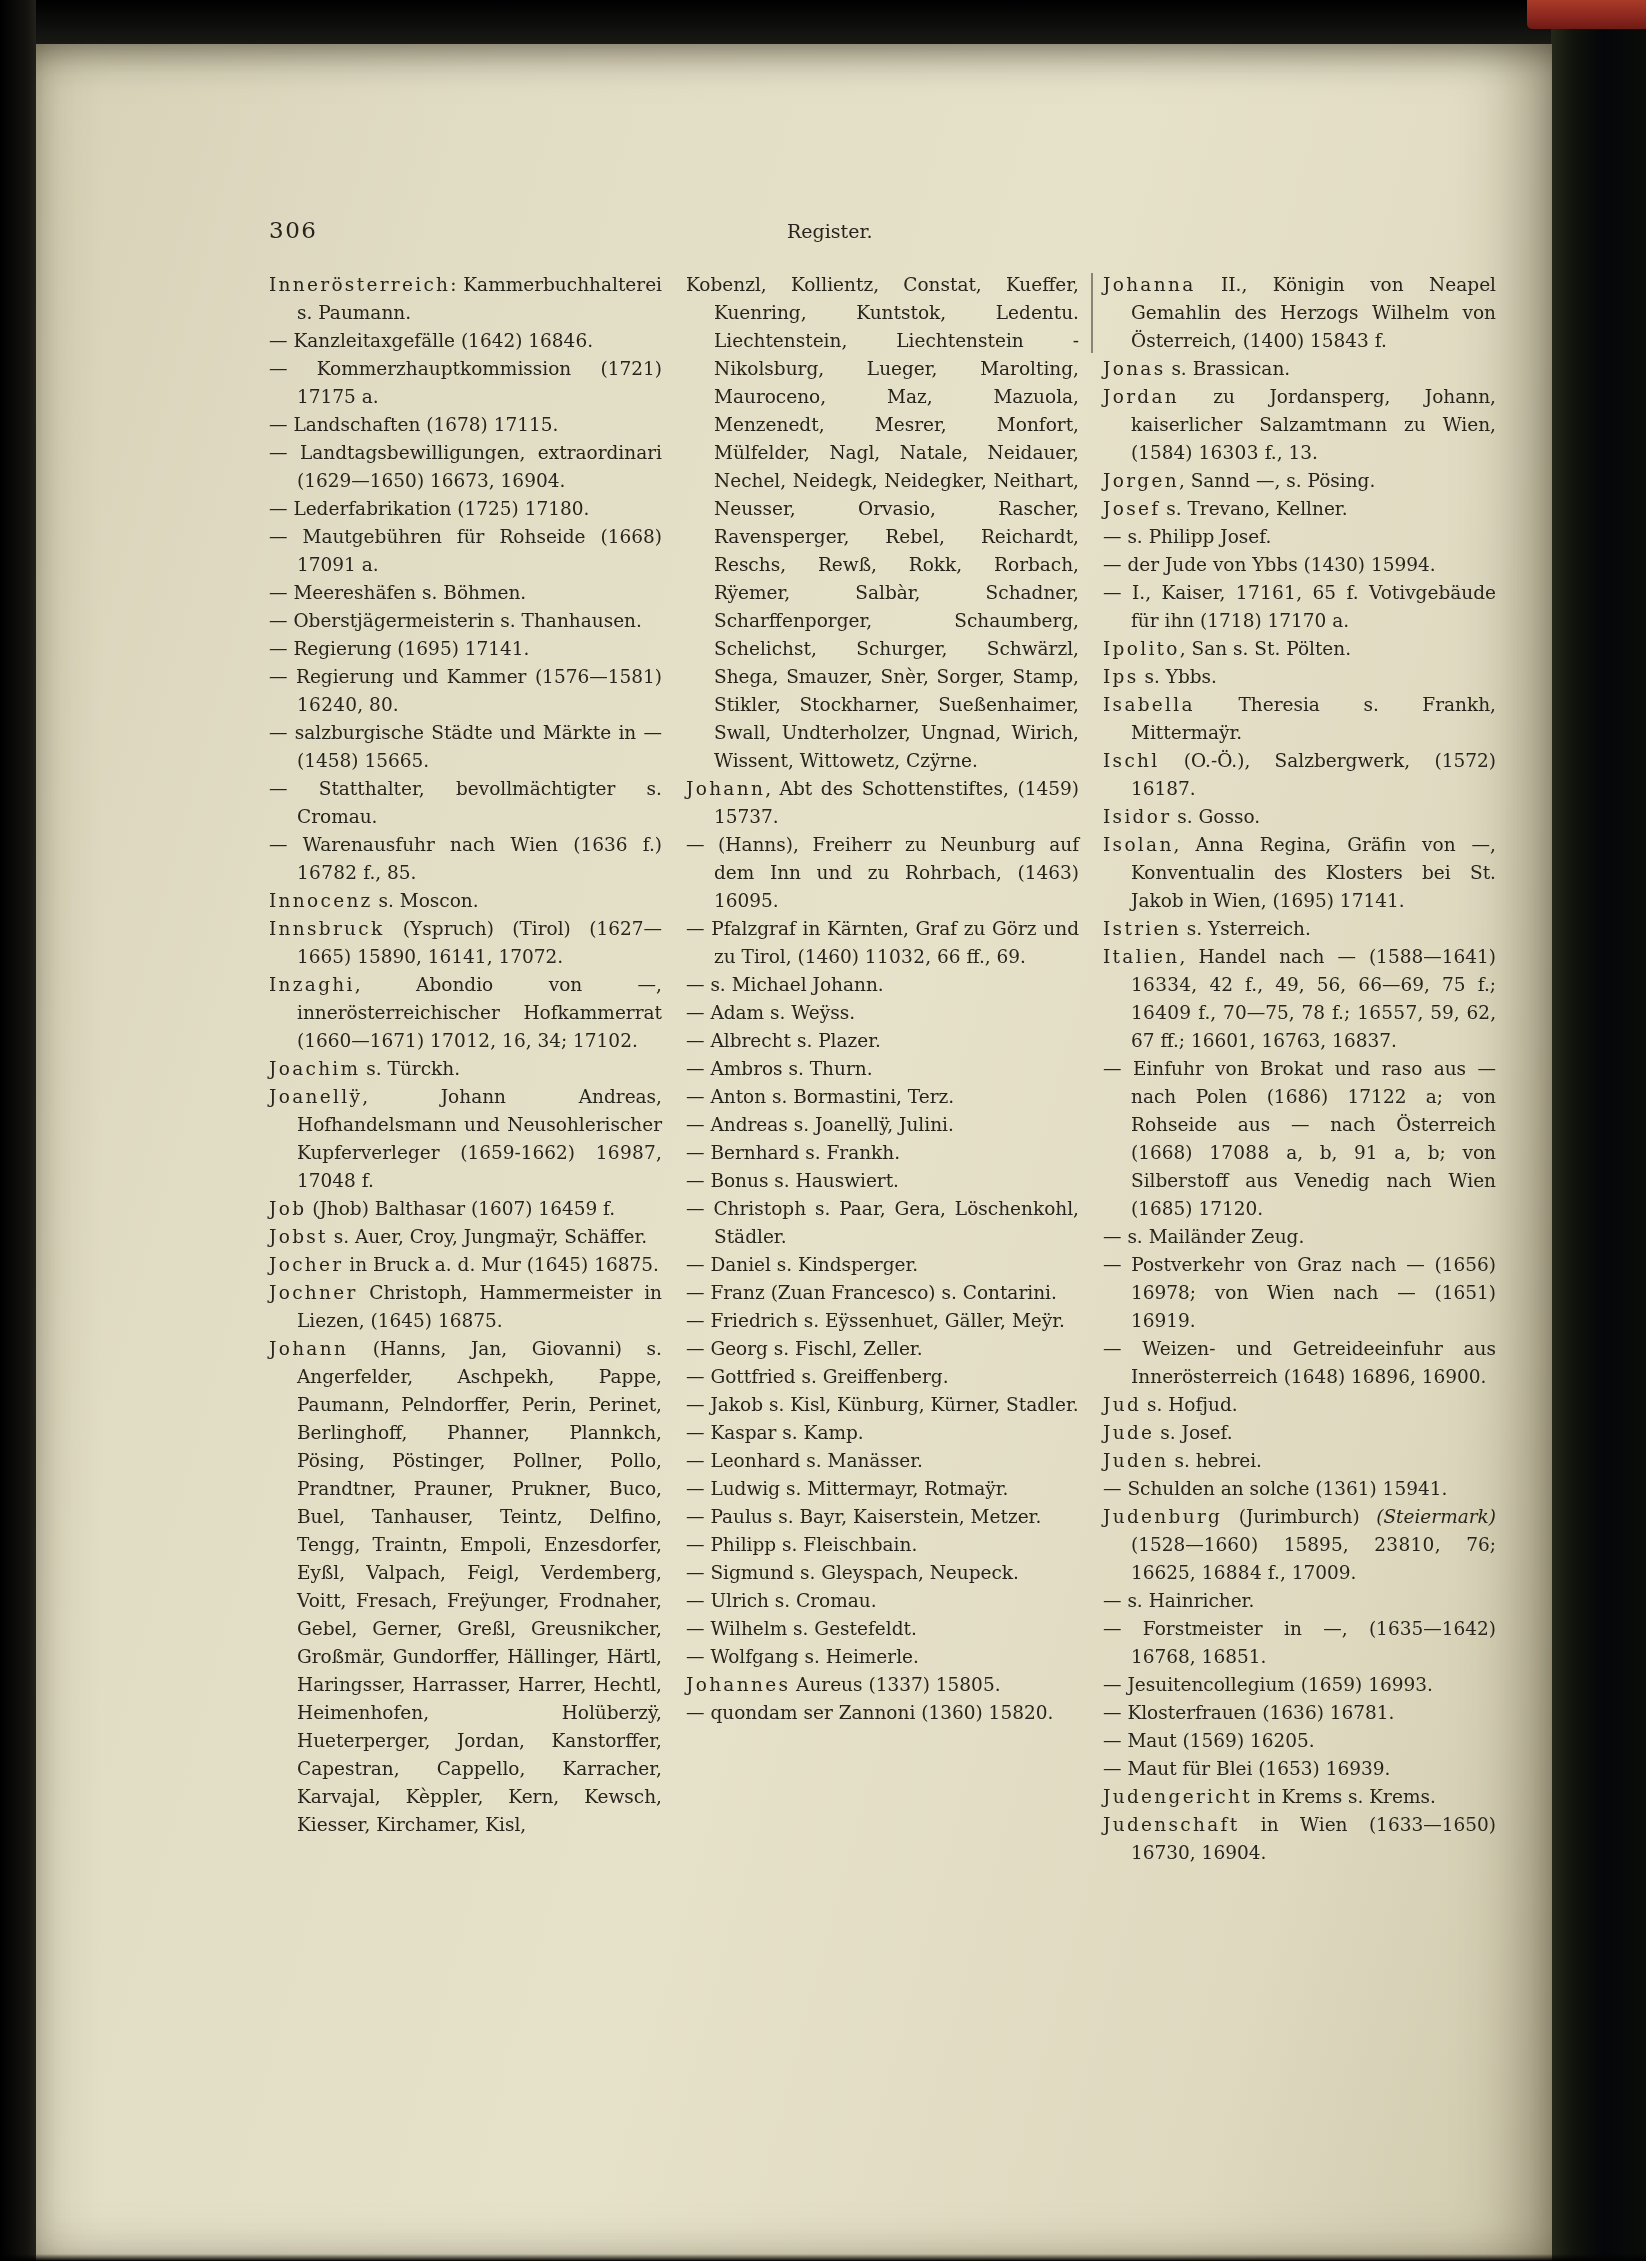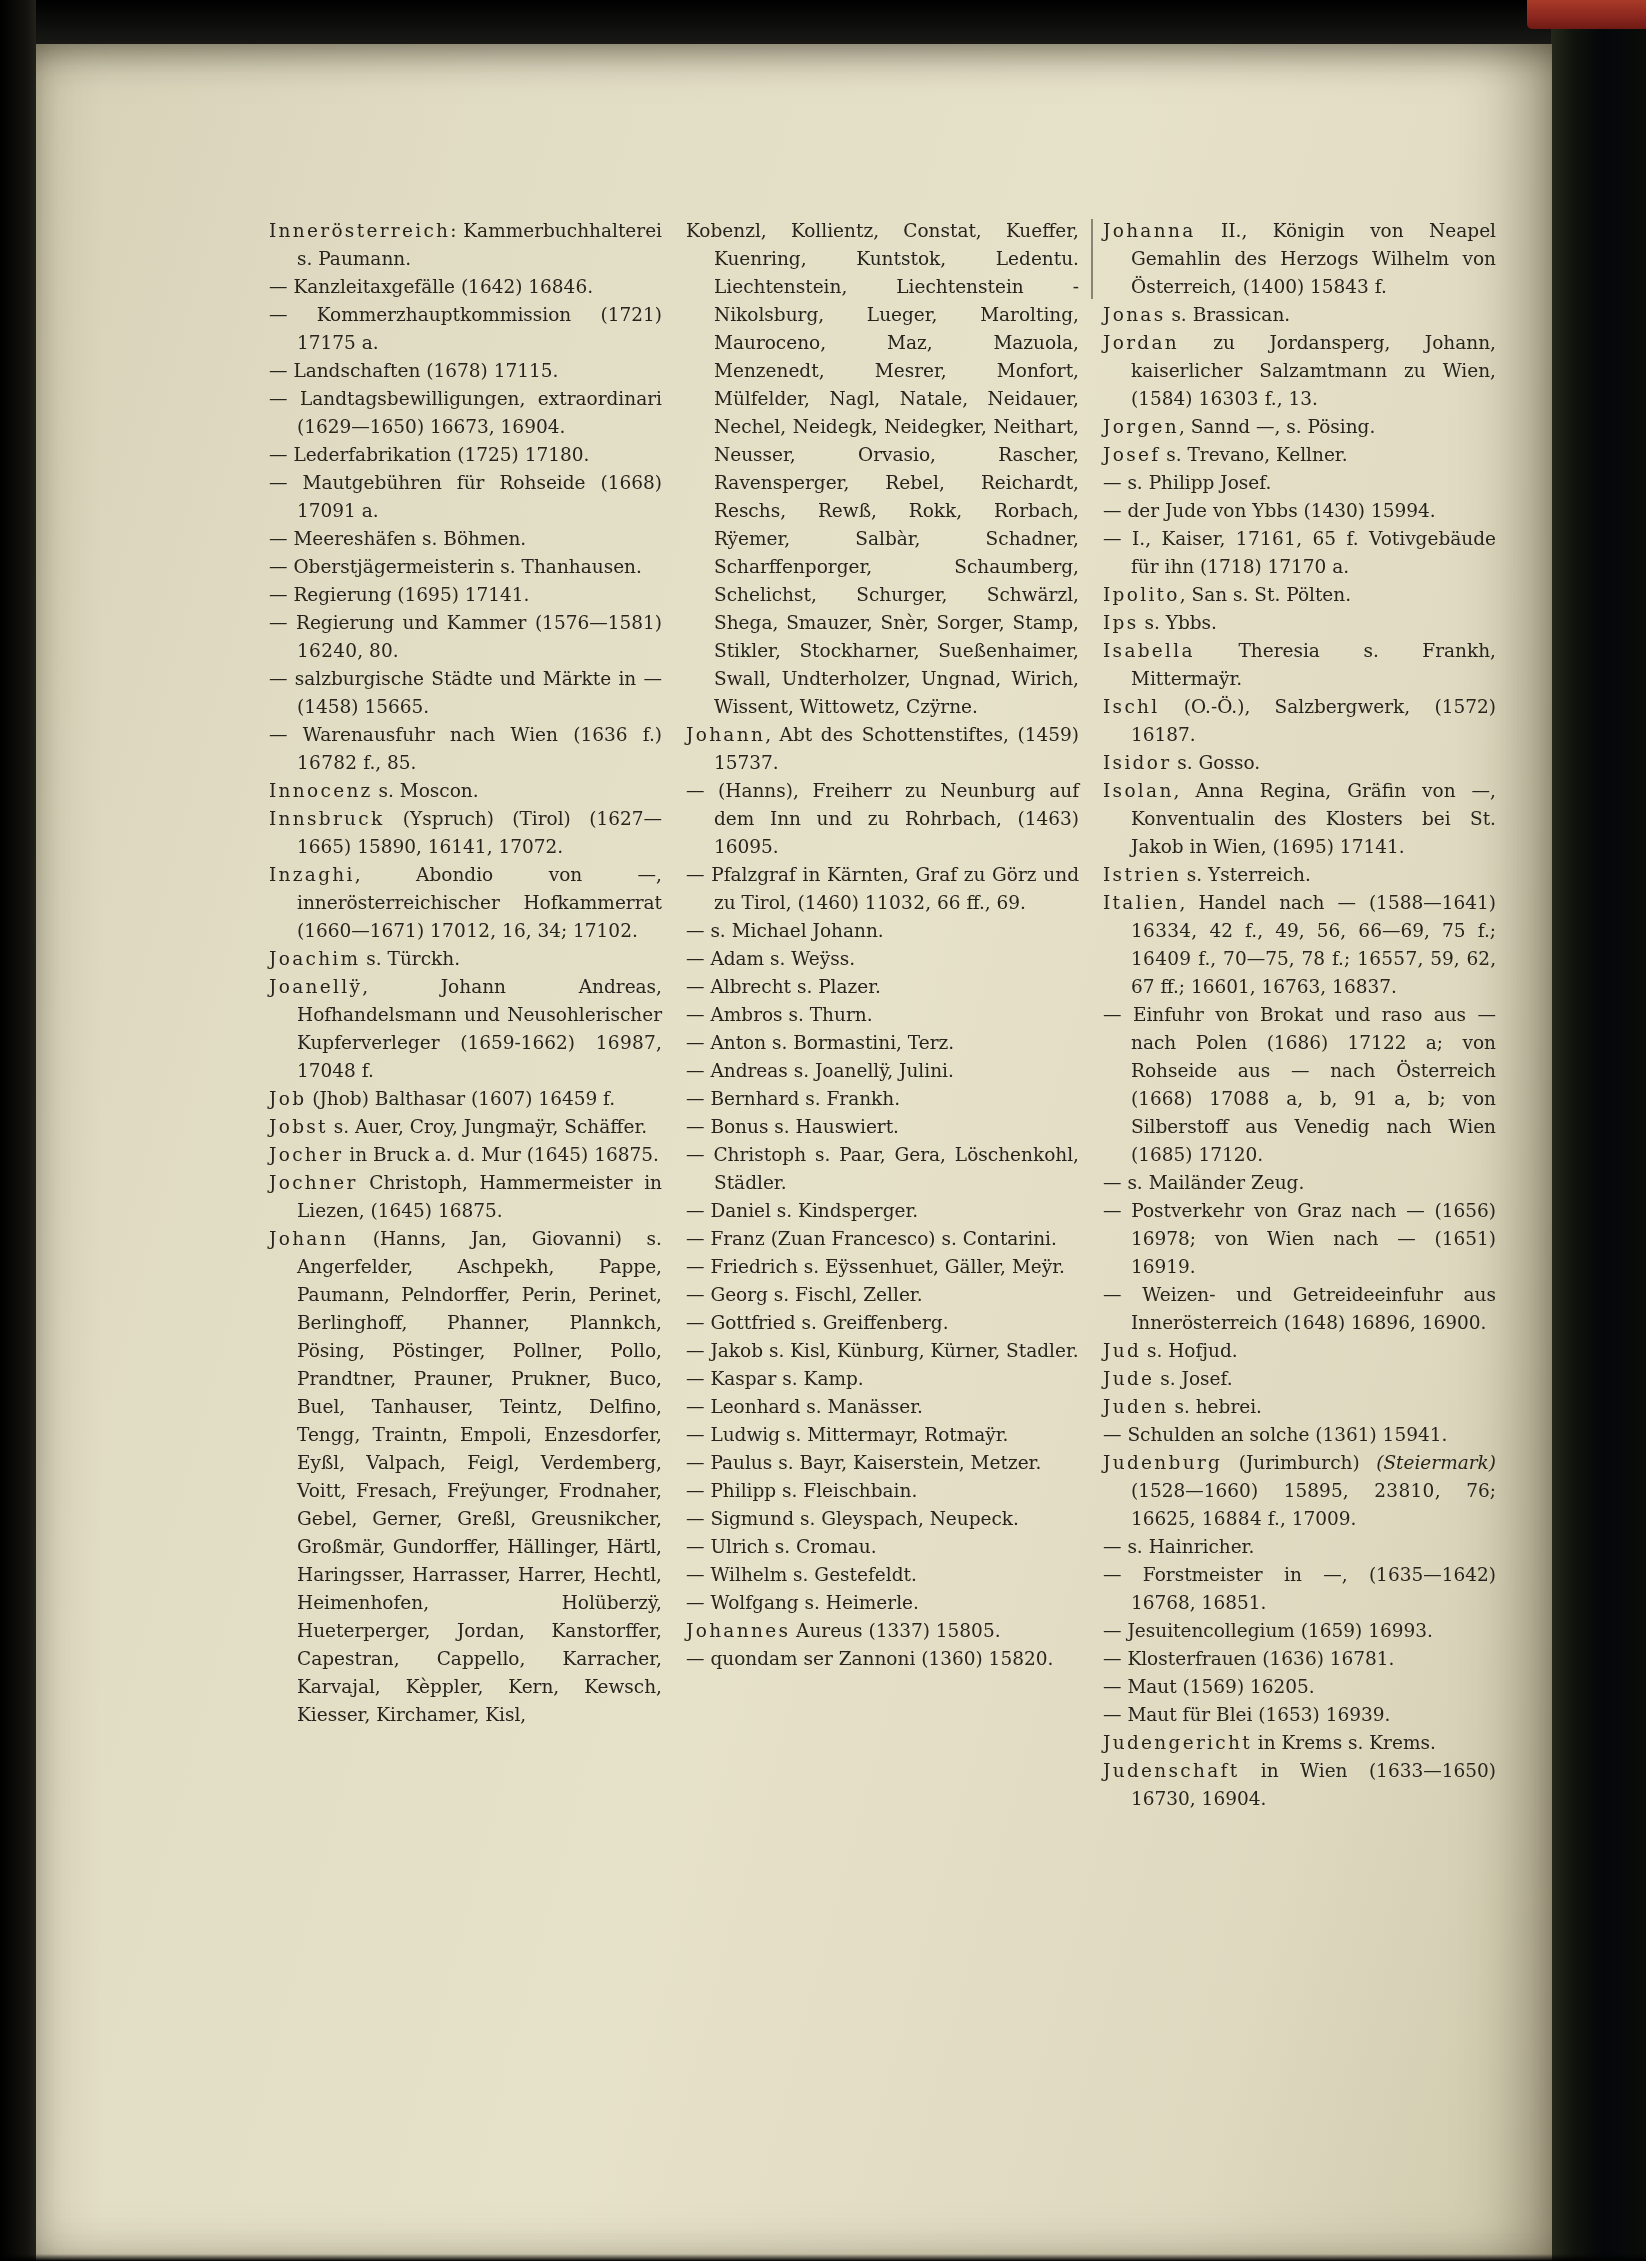--- a/index.html
+++ b/index.html
@@ -41,34 +41,39 @@
 <body>
 
 <div class="scan">
   <div class="edge-top"></div>
   <div class="edge-left"></div>
   <div class="edge-right"></div>
   <div class="red-patch"></div>
 
   <div class="paper">
     <div class="content">
+      <div class="header">
+        <span class="pagenum">306</span>
+        <span class="runtitle">Register.</span>
+      </div>
       <div class="columns">
         <div class="col">
             <div class="entry"><span class="hw">Innerösterreich</span>: Kammerbuchhalterei s. Paumann.</div>
             <div class="entry">— Kanzleitaxgefälle (1642) 16846.</div>
             <div class="entry">— Kommerzhauptkommission (1721) 17175 a.</div>
             <div class="entry">— Landschaften (1678) 17115.</div>
             <div class="entry">— Landtagsbewilligungen, extraordinari (1629—1650) 16673, 16904.</div>
             <div class="entry">— Lederfabrikation (1725) 17180.</div>
             <div class="entry">— Mautgebühren für Rohseide (1668) 17091 a.</div>
             <div class="entry">— Meereshäfen s. Böhmen.</div>
             <div class="entry">— Oberstjägermeisterin s. Thanhausen.</div>
             <div class="entry">— Regierung (1695) 17141.</div>
             <div class="entry">— Regierung und Kammer (1576—1581) <b>16240</b>, 80.</div>
             <div class="entry">— salzburgische Städte und Märkte in — (1458) 15665.</div>
+            <div class="entry">— Statthalter, bevollmächtigter s. Cromau.</div>
             <div class="entry">— Warenausfuhr nach Wien (1636 f.) <b>16782</b> f., 85.</div>
             <div class="entry"><span class="hw">Innocenz</span> s. Moscon.</div>
             <div class="entry"><span class="hw">Innsbruck</span> (Yspruch) (Tirol) (1627—1665) 15890, 16141, 17072.</div>
             <div class="entry"><span class="hw">Inzaghi</span>, Abondio von —, innerösterreichischer Hofkammerrat (1660—1671) <b>17012</b>, 16, 34; 17102.</div>
             <div class="entry"><span class="hw">Joachim</span> s. Türckh.</div>
             <div class="entry"><span class="hw">Joanellÿ</span>, Johann Andreas, Hofhandelsmann und Neusohlerischer Kupferverleger (1659-1662) <b>16987</b>, 17048 f.</div>
             <div class="entry"><span class="hw">Job</span> (Jhob) Balthasar (1607) 16459 f.</div>
             <div class="entry"><span class="hw">Jobst</span> s. Auer, Croy, Jungmaÿr, Schäffer.</div>
             <div class="entry"><span class="hw">Jocher</span> in Bruck a. d. Mur (1645) 16875.</div>
             <div class="entry"><span class="hw">Jochner</span> Christoph, Hammermeister in Liezen, (1645) 16875.</div>

